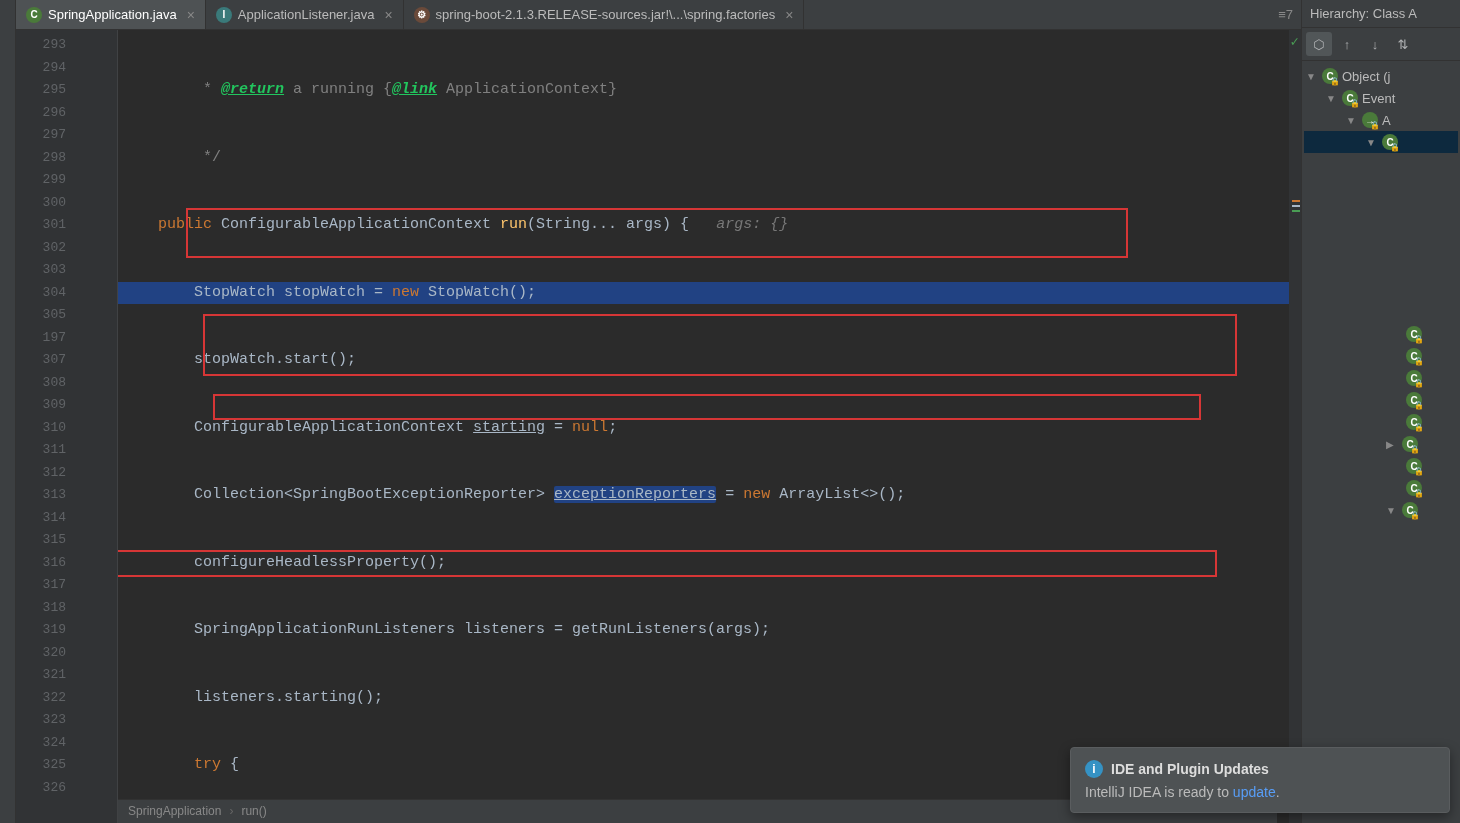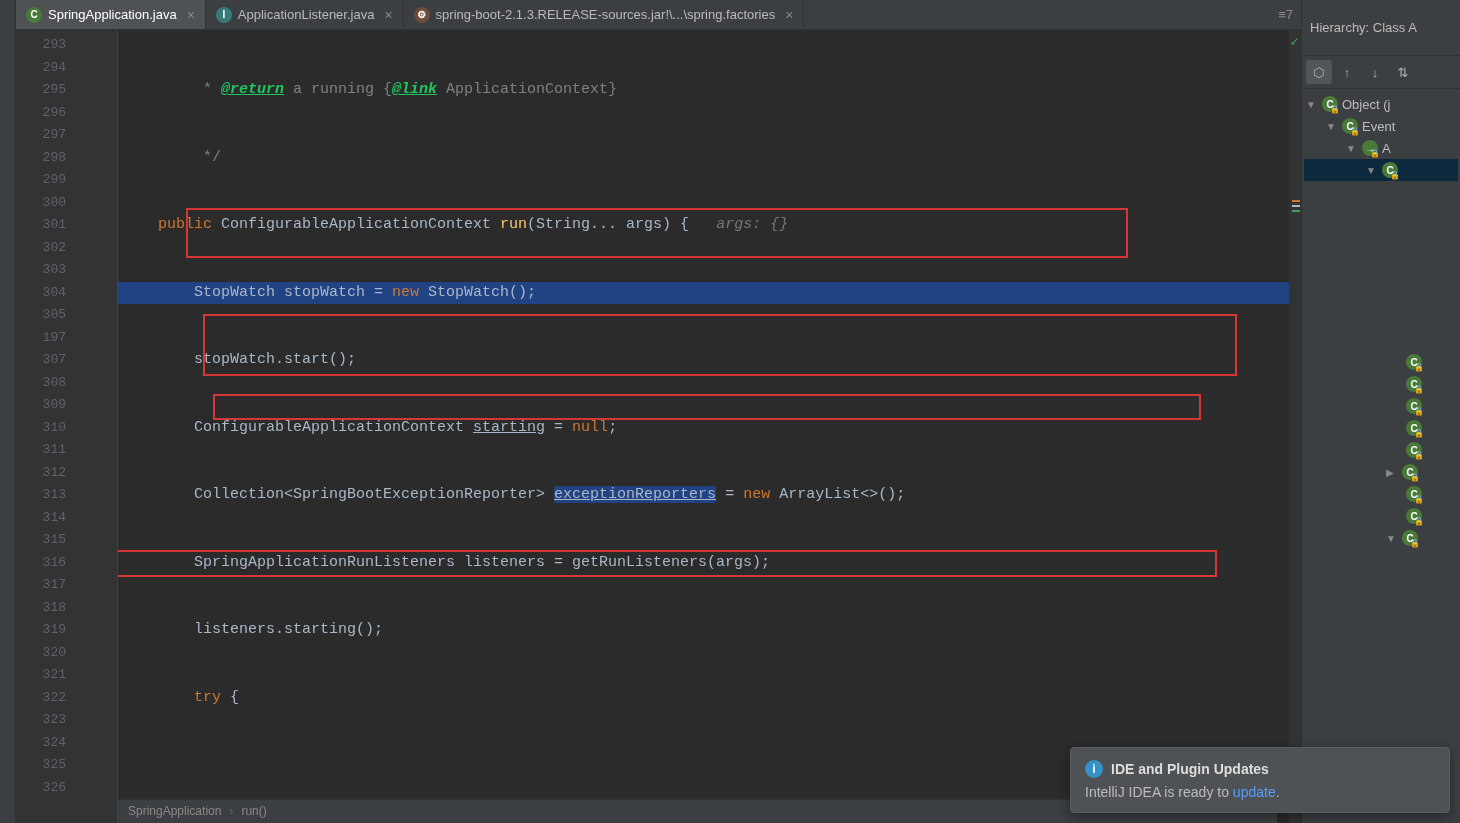--- a/index.html
+++ b/index.html
@@ -126,21 +126,21 @@
   width: 159px;
   background: #3c3f41;
   border-left: 1px solid #323232;
   display: flex;
   flex-direction: column;
   font-family: -apple-system, 'Segoe UI', sans-serif;
   font-size: 13px;
   color: #bbb;
 }
 .hier-title {
-  padding: 20px 8px;
+  padding: 6px 8px;
   border-bottom: 1px solid #323232;
   white-space: nowrap;
   overflow: hidden;
 }
 .hier-toolbar {
   display: flex;
   gap: 2px;
   padding: 4px;
   border-bottom: 1px solid #323232;
 }
@@ -271,20 +271,21 @@
         </div>
       <div class="fold-gutter"></div>
       <div class="code">
         <div class="line"><span class="txt">        <span class="cmt"> * <span class="cmt-tag">@return</span> a running {<span class="cmt-tag">@link</span> ApplicationContext}</span></span></div>
         <div class="line"><span class="txt">        <span class="cmt"> */</span></span></div>
         <div class="line"><span class="txt">    <span class="kw">public</span><span> ConfigurableApplicationContext </span><span class="method-def">run</span><span>(String... args) {   </span><span class="param-hint">args: {}</span></span></div>
         <div class="line sel"><span class="txt">    <span>    StopWatch stopWatch = </span><span class="kw">new</span><span> StopWatch();</span></span></div>
         <div class="line"><span class="txt">    <span>    stopWatch.start();</span></span></div>
         <div class="line"><span class="txt">    <span>    ConfigurableApplicationContext </span><span class="field-u">starting</span><span> = </span><span class="kw">null</span><span>;</span></span></div>
         <div class="line"><span class="txt">    <span>    Collection&lt;SpringBootExceptionReporter&gt; </span><span class="field-u sel-word">exceptionReporters</span><span> = </span><span class="kw">new</span><span> ArrayList&lt;&gt;();</span></span></div>
+        <div class="line"><span class="txt">    <span>    configureHeadlessProperty();</span></span></div>
         <div class="line"><span class="txt">    <span>    SpringApplicationRunListeners listeners = getRunListeners(args);</span></span></div>
         <div class="line"><span class="txt">    <span>    listeners.starting();</span></span></div>
         <div class="line"><span class="txt">    <span>    </span><span class="kw">try</span><span> {</span></span></div>
         <div class="line"></div>
         
         
         
         
         
         

